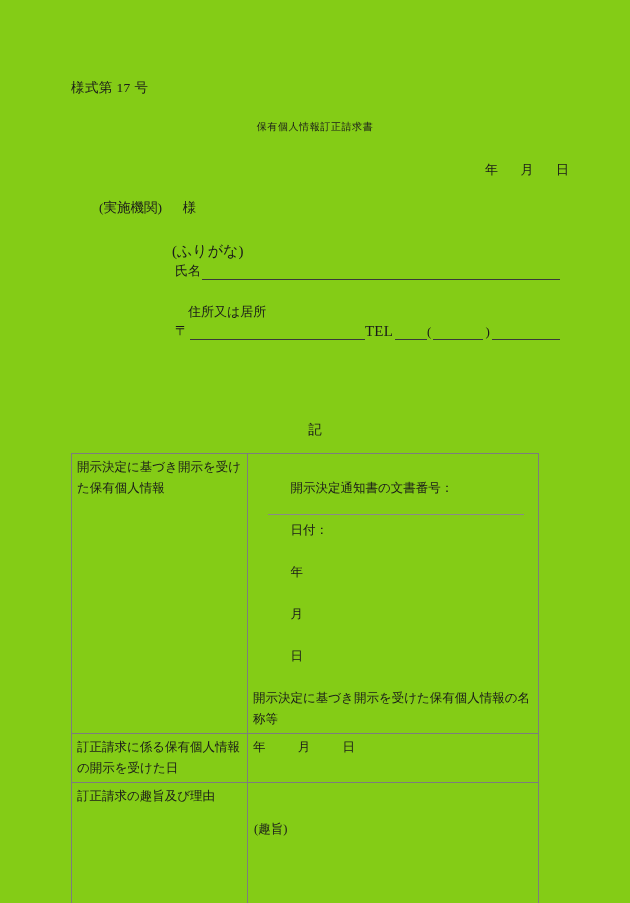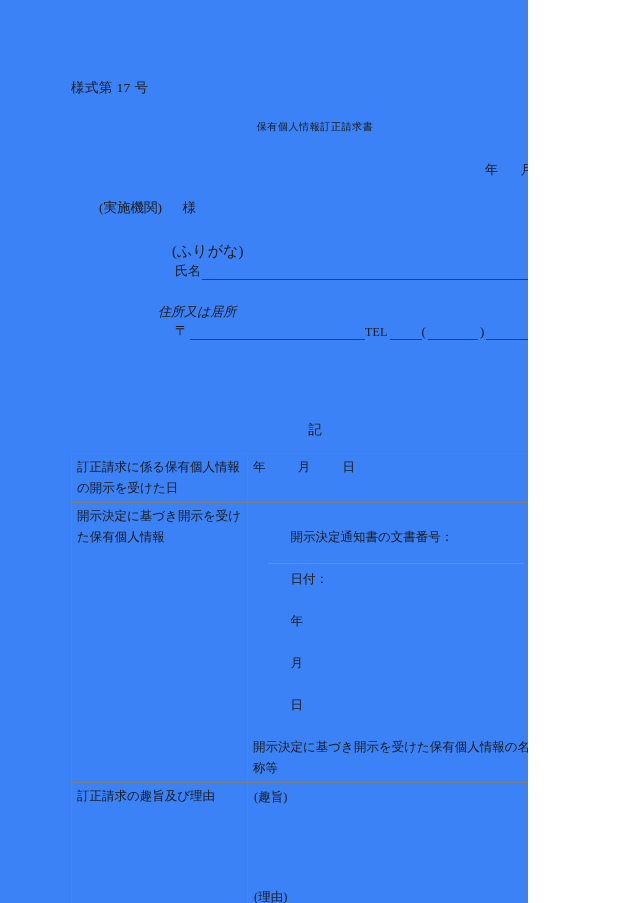--- a/index.html
+++ b/index.html
@@ -6,23 +6,23 @@
     margin: 0;
     padding: 0;
     background: #ffffff;
   }
   body {
     font-family: "Liberation Serif", "DejaVu Serif", serif;
     color: #1a1a1a;
   }
   #page {
     position: relative;
-    width: 528px;
+    width: 630px;
     height: 903px;
-    background: #3b82f6;
+    background: #84cc16;
     overflow: hidden;
   }
 
   .abs { position: absolute; }
 
   
   #form-number {
     left: 71px;
     top: 79px;
     font-size: 13.5px;
@@ -69,44 +69,43 @@
     justify-content: space-between;
   }
   #name-row .rule {
     flex: 1;
     border-bottom: 1px solid #3a3a3a;
     height: 13px;
     margin-left: 1px;
   }
 
   #address-label {
-    left: 158px;
+    left: 188px;
     top: 303px;
     font-size: 13px;
-    font-style: italic;
   }
   #address-row {
     left: 175px;
     top: 322px;
     width: 385px;
     display: flex;
     align-items: flex-end;
     font-size: 13px;
   }
   #address-row .rule {
     border-bottom: 1px solid #3a3a3a;
     height: 13px;
   }
   #address-row .rule.r1 { width: 175px; margin-left: 2px; }
   #address-row .rule.r2 { width: 32px; margin-left: 2px; }
   #address-row .rule.r3 { width: 50px; margin: 0 2px; }
   #address-row .rule.r4 { flex: 1; margin-left: 2px; }
   .tel-glyph {
     font-variant: small-caps;
-    font-size: 12px;
+    font-size: 15px;
     letter-spacing: 0.2px;
   }
 
   
   #legal-paragraph {
     left: 71px;
     top: 362px;
     width: 470px;
     font-size: 13.5px;
     line-height: 25px;
@@ -159,20 +158,21 @@
 
   .cell-r3-label {
     height: 228px;
     vertical-align: bottom;
     padding-bottom: 6px;
   }
   .cell-r3-value { position: relative; }
   .reason-tag {
     position: absolute;
     left: 6px;
+    margin-top: 32px;
   }
   .reason-tag.shushi { top: 4px; }
   .reason-tag.riyu { top: 104px; }
 </style>
 </head>
 <body>
 
 <div id="page">
 
   <div class="abs" id="form-number">様式第 17 号</div>
@@ -211,51 +211,51 @@
     <span class="rule r3"></span>
     <span>)</span>
     <span class="rule r4"></span>
   </div>
 
 
   <div class="abs" id="ki-marker">記</div>
 
   <table class="abs" id="content-table">
     <tbody>
-      <tr>
-        <td class="col-label cell-r1-label">訂正請求に係る保有個人情報の開示を受けた日</td>
-        <td class="cell-r1-value">
-          <span>年</span>
-          <span class="sp"></span>
-          <span>月</span>
-          <span class="sp"></span>
-          <span>日</span>
-        </td>
-      </tr>
-
       <tr>
         <td class="col-label cell-r2-label">開示決定に基づき開示を受けた保有個人情報</td>
         <td class="cell-r2-value">
           <div class="docnum-line">
             <span>開示決定通知書の文書番号：</span>
             <span class="sp-lg"></span>
             <span>日付：</span>
             <span class="sp-sm"></span>
             <span>年</span>
             <span class="sp-sm"></span>
             <span>月</span>
             <span class="sp-sm"></span>
             <span>日</span>
           </div>
           <div>開示決定に基づき開示を受けた保有個人情報の名称等</div>
           <div class="names-rule"></div>
         </td>
       </tr>
 
       <tr>
+        <td class="col-label cell-r1-label">訂正請求に係る保有個人情報の開示を受けた日</td>
+        <td class="cell-r1-value">
+          <span>年</span>
+          <span class="sp"></span>
+          <span>月</span>
+          <span class="sp"></span>
+          <span>日</span>
+        </td>
+      </tr>
+
+      <tr>
         <td class="col-label cell-r3-label">訂正請求の趣旨及び理由</td>
         <td class="cell-r3-value">
           <span class="reason-tag shushi">(趣旨)</span>
           <span class="reason-tag riyu">(理由)</span>
         </td>
       </tr>
     </tbody>
   </table>
 
 </div>

